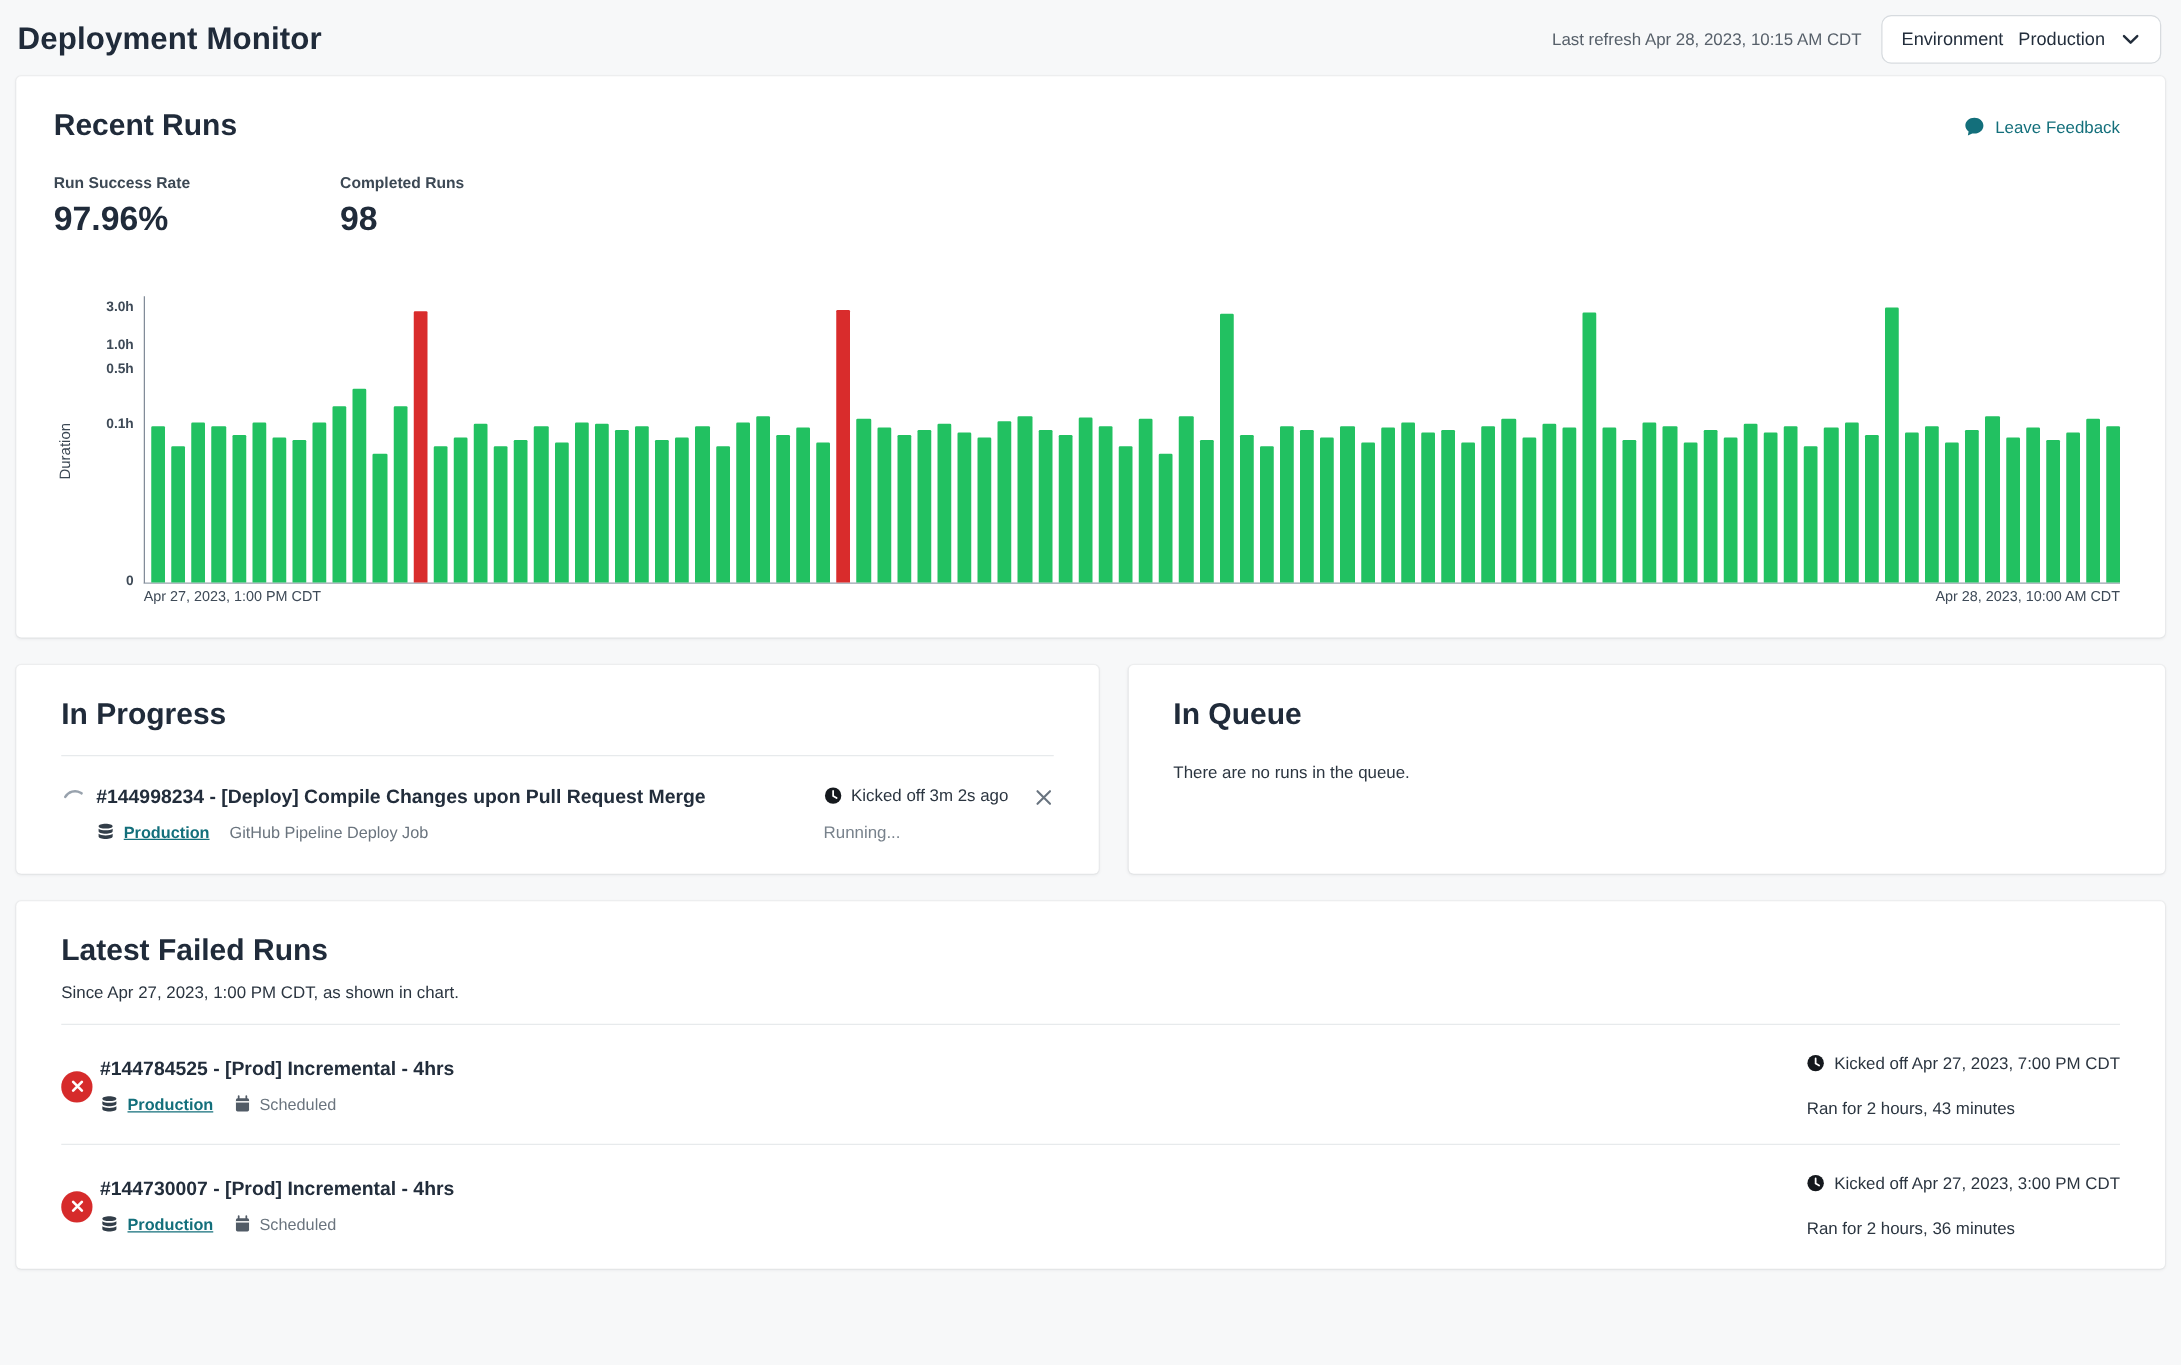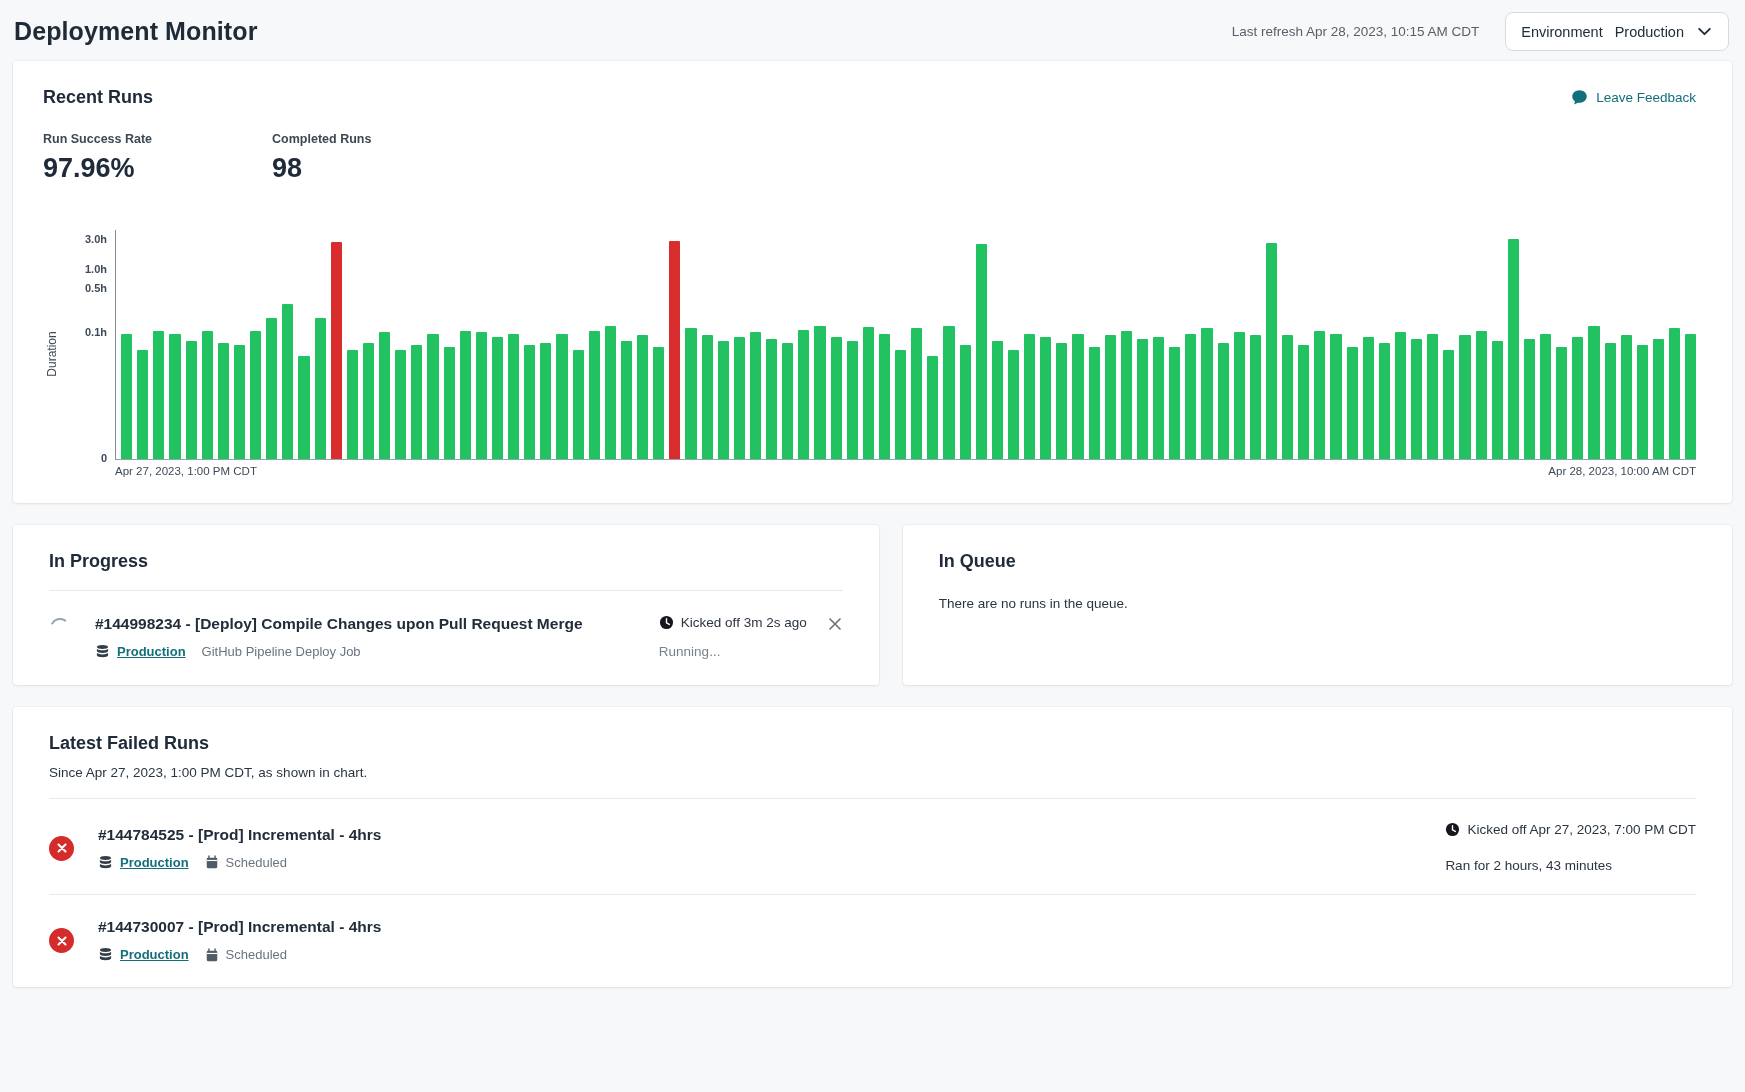--- a/index.html
+++ b/index.html
@@ -1,31 +1,31 @@
 <!DOCTYPE html>
 <html><head>
 <meta charset="utf-8">
 <style>
   * { margin:0; padding:0; box-sizing:border-box; }
   html,body { width:1745px; height:1092px; overflow:hidden; }
   body { font-family:"Liberation Sans", sans-serif; background:#f7f8f9; color:#2b3540; }
 
   .topbar { display:flex; justify-content:space-between; align-items:center; padding:12px 16px 10px 14px; }
   .topbar h1 { font-size:25px; font-weight:700; color:#202b3a; letter-spacing:.1px; }
-  .topbar-right { display:flex; align-items:center; gap:26px; }
+  .topbar-right { display:flex; align-items:center; gap:16px; }
   .last-refresh { font-size:13.5px; color:#57606a; }
   .env-btn { display:flex; align-items:center; gap:12px; background:#fff; border:1px solid #d7dbdf; border-radius:8px; padding:10px 15px; font-size:14.5px; color:#222d3b; cursor:pointer; font-family:inherit; }
   .env-btn .chev { display:flex; }
 
   .content { padding:0 13px; }
   .card { background:#fff; border-radius:4px; box-shadow:0 1px 3px rgba(16,24,40,.08), 0 0 0 1px rgba(16,24,40,.03); }
 
   
   .recent-runs { padding:26px 36px 26px 30px; }
-  .card h2 { font-size:18px; font-weight:700; color:#202b3a; }
+  .card h2 { font-size:24px; font-weight:700; color:#202b3a; }
   .rr-head { display:flex; justify-content:space-between; align-items:center; }
   .feedback { display:flex; align-items:center; gap:8px; color:#136f7b; font-size:13.5px; text-decoration:none; cursor:pointer; }
   .stats { display:flex; margin-top:24px;gap:48px; }
   .stat { margin-right:72px; }
   .stat-label { font-size:12.5px; font-weight:700; color:#3c4854; }
   .stat-value { font-size:27px; font-weight:700; color:#202b3a; margin-top:7px; }
 
   .chart { display:flex; margin-top:46px; }
   .ylab { width:26px; position:relative; }
   .ylab span { position:absolute; top:50%; left:2px; transform:translateY(-50%) rotate(180deg); writing-mode:vertical-rl; font-size:12px; color:#3c4854; }
@@ -44,21 +44,21 @@
   .history-link { display:flex; align-items:center; gap:9px; color:#136f7b; font-size:13px; font-weight:700; cursor:pointer; }
   .history-link u { text-decoration:underline; }
 
   
   .row2 { display:flex; gap:24px; margin-top:22px; align-items:stretch; }
   .in-progress { flex:1.048; padding:26px 36px; }
   .in-queue { flex:1; padding:26px 36px; }
   .divider { height:1px; background:#e7eaec; margin-top:18px; }
   .run-row { display:flex; margin-top:24px; }
   .spinner { flex:none; margin-top:2px; }
-  .run-info { margin-left:24px; flex:1; }
+  .run-info { margin-left:6px; flex:1; }
   .run-title { font-size:15.5px; font-weight:700; color:#222d3b; }
   .run-meta { display:flex; align-items:center; gap:8px; margin-top:11px; }
   .env-link { display:flex; align-items:center; gap:7px; cursor:pointer; }
   .env-link span { color:#136f7b; font-size:13px; font-weight:600; text-decoration:underline; }
   .job-name { font-size:13px; color:#6a747e; margin-left:8px; }
   .run-right { display:flex; align-items:flex-start; }
   .kick-col { text-align:left; }
   .kick-line { display:flex; align-items:center; justify-content:flex-end; gap:7px; font-size:13.5px; color:#2b3540; }
   .running { font-size:13.5px; color:#78828c; margin-top:14px; }
   .close-btn { margin-left:20px; margin-top:1px; cursor:pointer; background:none; border:none; display:flex; }
@@ -366,16 +366,28 @@
                     <path d="M4.5 1v2.5M11.5 1v2.5" stroke="#515b66" stroke-width="1.6" stroke-linecap="round"></path>
                     <rect x="2" y="3" width="12" height="12" rx="1.5" fill="#515b66"></rect>
                     <rect x="2" y="5.6" width="12" height="1.3" fill="#fff"></rect>
                   </svg>
               </span>
               <span>Scheduled</span>
             </span>
           </div>
         </div>
       </div>
+      <div class="kick-col">
+        <div class="kick-line">
+          <span style="display:flex">
+            <svg width="15" height="15" viewBox="0 0 16 16">
+                <circle cx="8" cy="8" r="7" fill="#15191e"></circle>
+                <path d="M8 4v4.3l3 1.8" fill="none" stroke="#fff" stroke-width="1.5" stroke-linecap="round"></path>
+              </svg>
+          </span>
+          <span>Kicked off Apr 27, 2023, 3:00 PM CDT</span>
+        </div>
+        <div class="ran-for">Ran for 2 hours, 36 minutes</div>
+      </div>
     </div>
   </section>
 
 </div>
 
 </body></html>

